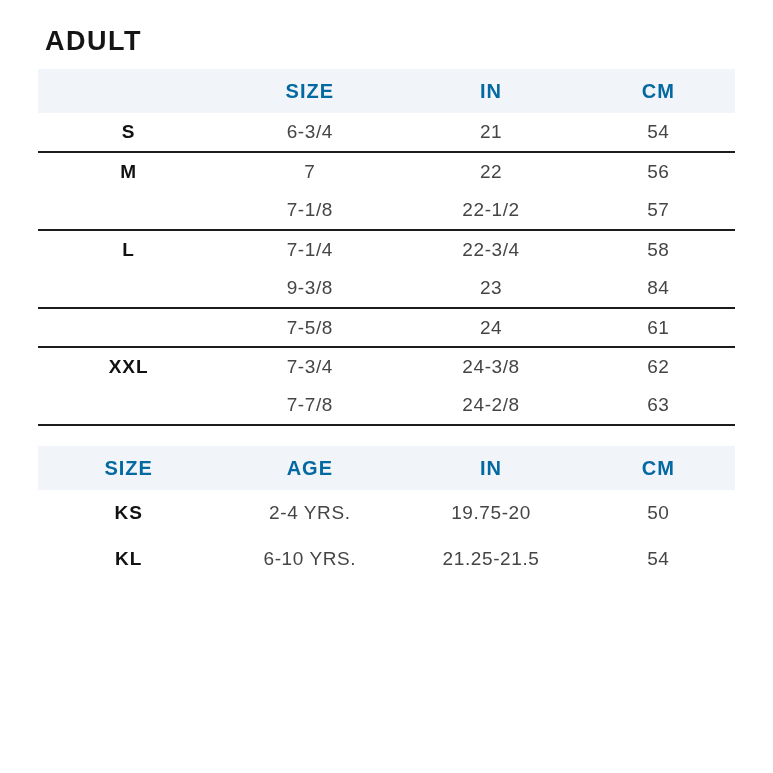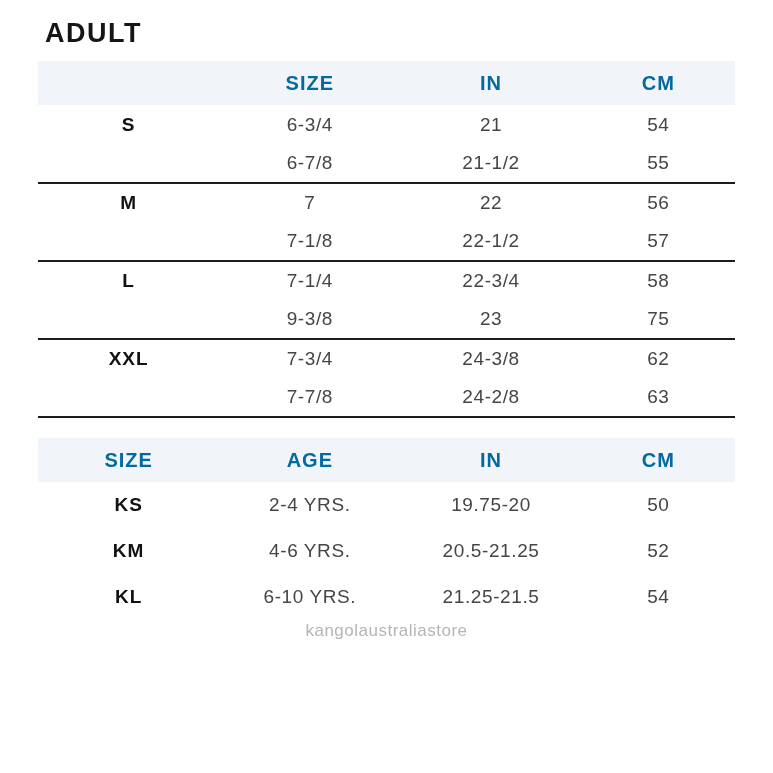--- a/index.html
+++ b/index.html
@@ -15,21 +15,21 @@
     padding: 0;
     background: #ffffff;
     width: 773px;
     height: 773px;
     overflow: hidden;
     font-family: "Liberation Sans", sans-serif;
   }
   .sheet {
     width: 773px;
     height: 773px;
-    padding: 18px 38px 0 38px;
+    padding: 26px 38px 0 38px;
   }
   .section-title {
     margin: 0 0 12px 7px;
     font-size: 27px;
     font-weight: bold;
     letter-spacing: 1.5px;
     color: var(--title-text, #151515);
   }
   table {
     width: 100%;
@@ -99,26 +99,20 @@
           <th>CM</th>
         </tr>
       </thead>
       <tbody class="size-group">
         <tr>
           <td class="label-cell">S</td>
           <td>6-3/4</td>
           <td>21</td>
           <td>54</td>
         </tr>
-        <tr>
-          <td class="label-cell"></td>
-          <td>6-7/8</td>
-          <td>21-1/2</td>
-          <td>55</td>
-        </tr>
       </tbody>
       <tbody class="size-group">
         <tr>
           <td class="label-cell">M</td>
           <td>7</td>
           <td>22</td>
           <td>56</td>
         </tr>
         <tr>
           <td class="label-cell"></td>
@@ -131,24 +125,30 @@
         <tr>
           <td class="label-cell">L</td>
           <td>7-1/4</td>
           <td>22-3/4</td>
           <td>58</td>
         </tr>
         <tr>
           <td class="label-cell"></td>
           <td>9-3/8</td>
           <td>23</td>
-          <td>75</td>
+          <td>84</td>
         </tr>
       </tbody>
       <tbody class="size-group">
+        <tr>
+          <td class="label-cell"></td>
+          <td>7-5/8</td>
+          <td>24</td>
+          <td>61</td>
+        </tr>
       </tbody>
       <tbody class="size-group">
         <tr>
           <td class="label-cell">XXL</td>
           <td>7-3/4</td>
           <td>24-3/8</td>
           <td>62</td>
         </tr>
         <tr>
           <td class="label-cell"></td>
@@ -177,30 +177,23 @@
         </tr>
       </thead>
       <tbody>
         <tr>
           <td class="label-cell">KS</td>
           <td>2-4 YRS.</td>
           <td>19.75-20</td>
           <td>50</td>
         </tr>
         <tr>
-          <td class="label-cell">KM</td>
-          <td>4-6 YRS.</td>
-          <td>20.5-21.25</td>
-          <td>52</td>
-        </tr>
-        <tr>
           <td class="label-cell">KL</td>
           <td>6-10 YRS.</td>
           <td>21.25-21.5</td>
           <td>54</td>
         </tr>
       </tbody>
     </table>
   </section>
 
-  <div class="watermark">kangolaustraliastore</div>
 
 </div>
 
 </body></html>

